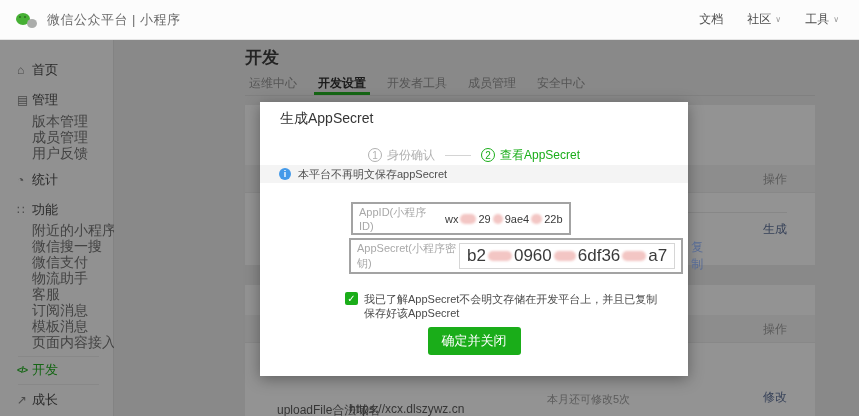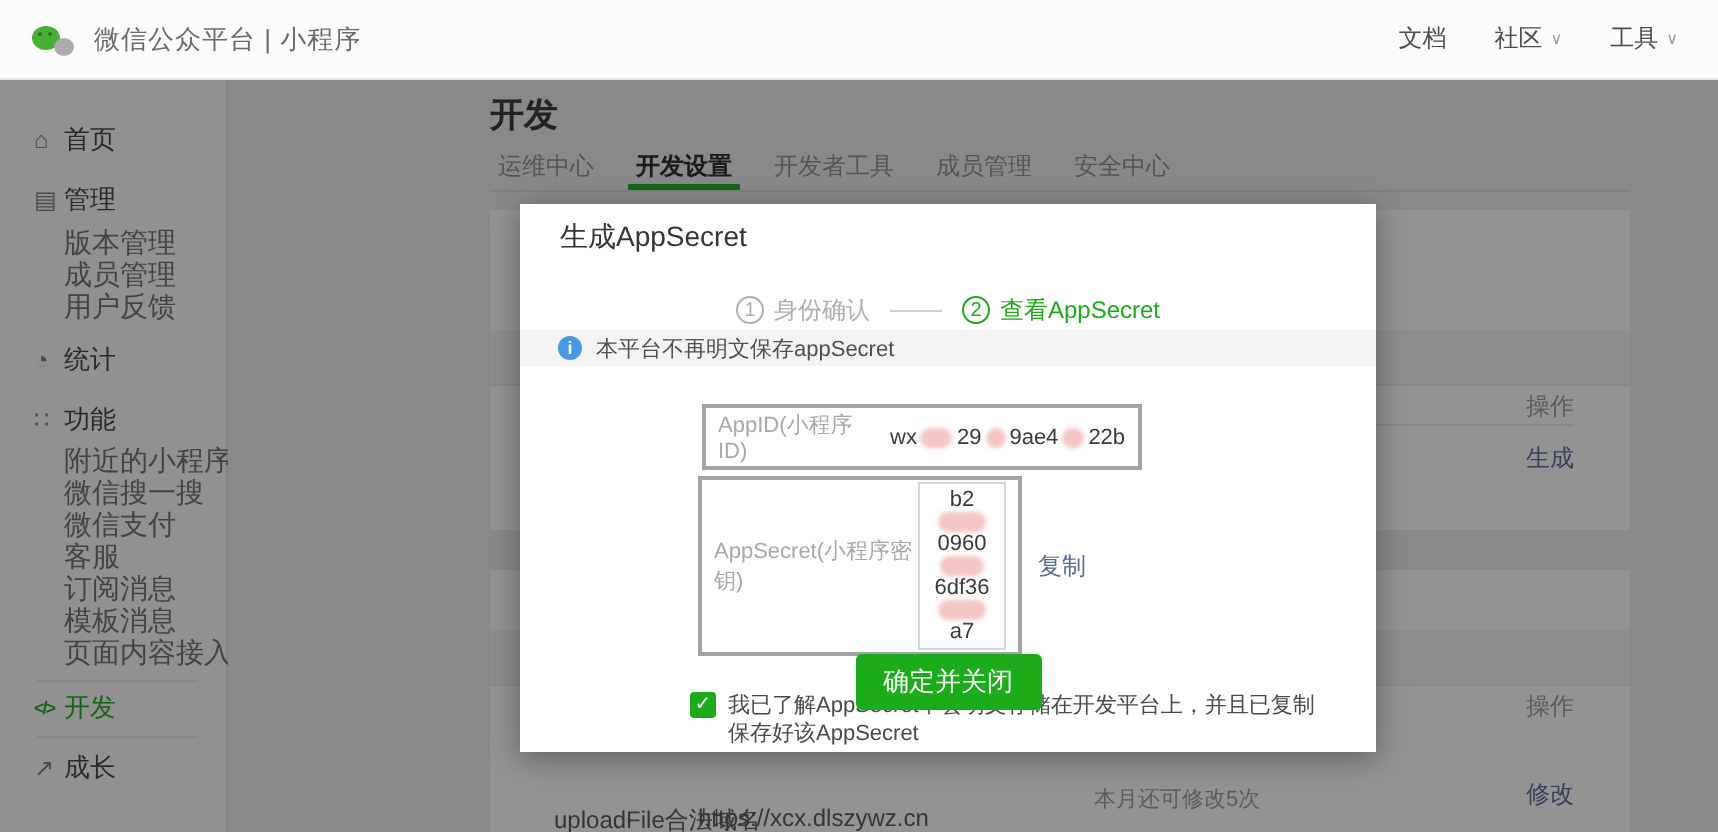--- a/index.html
+++ b/index.html
@@ -41,21 +41,21 @@
   .page-title { position:absolute; left:131px; top:6px; font-size:17px; font-weight:600; color:#333; }
   .tabs { position:absolute; left:131px; right:44px; top:34px; height:22px; display:flex; gap:13px;
     font-size:12px; color:#8d8d8d; border-bottom:1px solid #dcdcdc; }
   .tab { padding:1px 4px 0; cursor:pointer; }
   .tab.active { color:#262626; font-weight:700; border-bottom:3px solid #1aad19; }
   .card { position:absolute; left:131px; width:570px; background:#fff; }
   .card1 { top:65px; height:160px; }
   .card2 { top:245px; height:141px; }
   .thead { position:absolute; left:0; right:0; height:28px; background:#f4f4f4; border-bottom:1px solid #ececec; }
   .thead1 { top:60px; } .thead2 { top:30px; }
-  .th-right { position:absolute; right:28px; top:0; line-height:28px; font-size:12px; color:#9a9a9a;margin-top:24px; }
+  .th-right { position:absolute; right:28px; top:0; line-height:28px; font-size:12px; color:#9a9a9a; }
   .divider { position:absolute; left:28px; right:28px; top:107px; border-top:1px solid #e9e9e9; }
   .tlink { position:absolute; right:28px; font-size:12px; color:#576b95; text-decoration:none; cursor:pointer; }
   .note { position:absolute; left:302px; top:107px; font-size:11px; color:#9a9a9a; }
   .rlabel { position:absolute; left:32px; top:117px; font-size:12px; color:#555; }
   .rvalue { position:absolute; left:104px; top:117px; font-size:12px; color:#555; }
 
   
   .overlay { position:absolute; inset:0; background:rgba(15,15,15,.45); z-index:10; }
   .modal { position:absolute; left:260px; top:62px; width:428px; height:274px; background:#fff;
     z-index:20; box-shadow:0 3px 14px rgba(0,0,0,.35); }
@@ -73,22 +73,22 @@
   .field-area { padding-left:85px; margin-top:19px; }
   .row { display:inline-flex; align-items:center; border:2px solid #a3a3a3; padding:1px 6px; background:#fff; }
   .row-appid { margin-left:6px; }
   .secret-line { margin-top:3px; margin-left:4px; display:flex; align-items:center; }
   .flabel { font-size:11px; color:#a8a8a8; width:78px; flex:0 0 auto; }
   .flabel2 { width:102px; }
   .fvalue { font-size:11px; color:#3a3a3a; margin-left:8px; display:inline-flex; align-items:center; }
   .redact { display:inline-block; height:10px; border-radius:5px; background:#f3c6c4; filter:blur(1px);
     vertical-align:middle; margin:0 2px; }
   .r1{width:16px}.r2{width:10px}.r3{width:11px}.r4{width:24px}.r5{width:22px}.r6{width:24px}
-  .secret-box { border:1px solid #d6d6d6; padding:2px 7px; font-size:11px; color:#3a3a3a;
-    display:inline-flex; align-items:center;flex-direction:column; }
+  .secret-box { border:1px solid #d6d6d6; padding:2px 7px; font-size:17px; color:#3a3a3a;
+    display:inline-flex; align-items:center; }
   .copy { margin-left:8px; font-size:12px; color:#576b95; text-decoration:none; cursor:pointer; }
   .agree { margin-top:18px; display:flex; align-items:flex-start; gap:6px; font-size:11px; color:#4a4a4a; }
   .checkbox { width:13px; height:13px; flex:0 0 auto; background:#1aad19; border-radius:2px; color:#fff;
     font-size:10px; line-height:13px; text-align:center; cursor:pointer; }
   .agree-text { line-height:14px; max-width:300px; }
   .m-footer { position:absolute; left:0; right:0; bottom:21px; text-align:center; }
   .confirm-btn { background:#1aad19; color:#fff; border:0; font-size:13px; padding:5px 14px;
     border-radius:3px; cursor:pointer; font-family:inherit; }
 </style>
 </head>
@@ -133,20 +133,21 @@
       <i class="s-icon">◔</i>
       <span>统计</span>
     </div>
     <div class="s-item mt14 mb4">
       <i class="s-icon">∷</i>
       <span>功能</span>
     </div>
     <div class="s-sub">附近的小程序</div>
     <div class="s-sub">微信搜一搜</div>
     <div class="s-sub">微信支付</div>
+    <div class="s-sub">物流助手</div>
     <div class="s-sub">客服</div>
     <div class="s-sub">订阅消息</div>
     <div class="s-sub">模板消息</div>
     <div class="s-sub">页面内容接入</div>
     <div class="s-sep"></div>
     <div class="s-item active mt5">
       <i class="s-icon code">&lt;/&gt;</i>
       <span>开发</span>
     </div>
     <div class="s-sep"></div>

